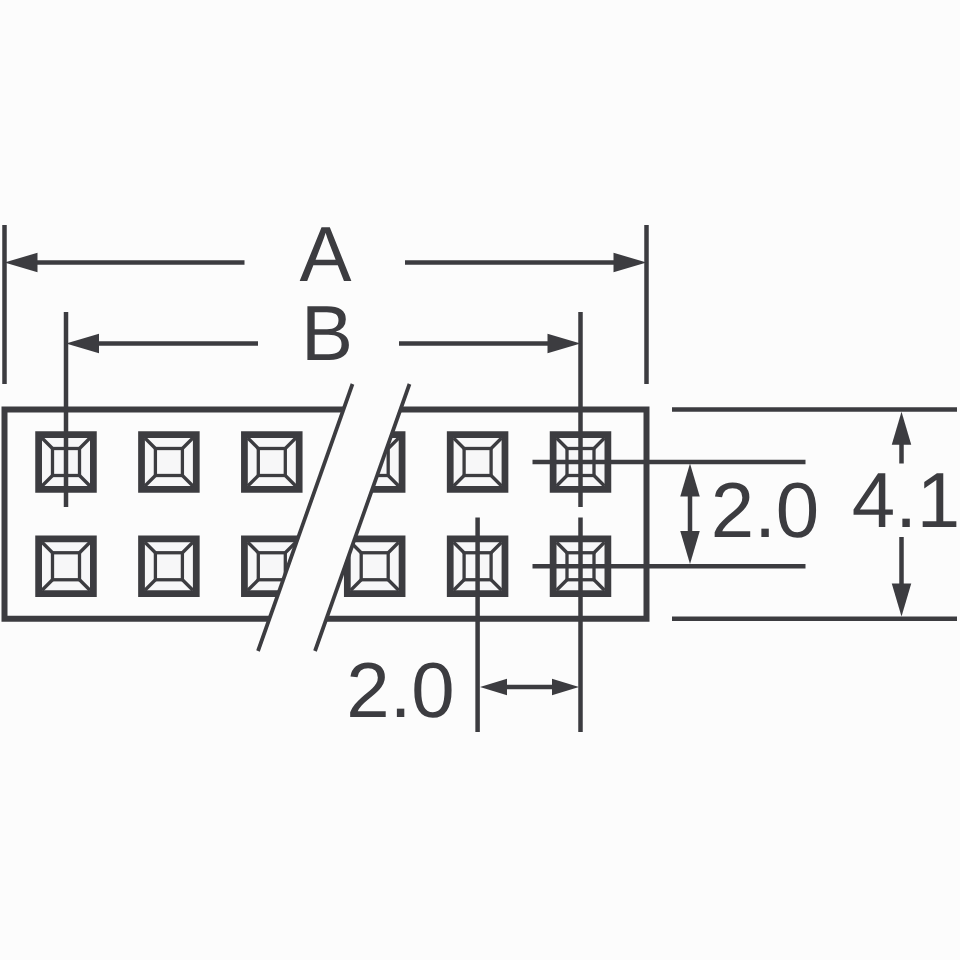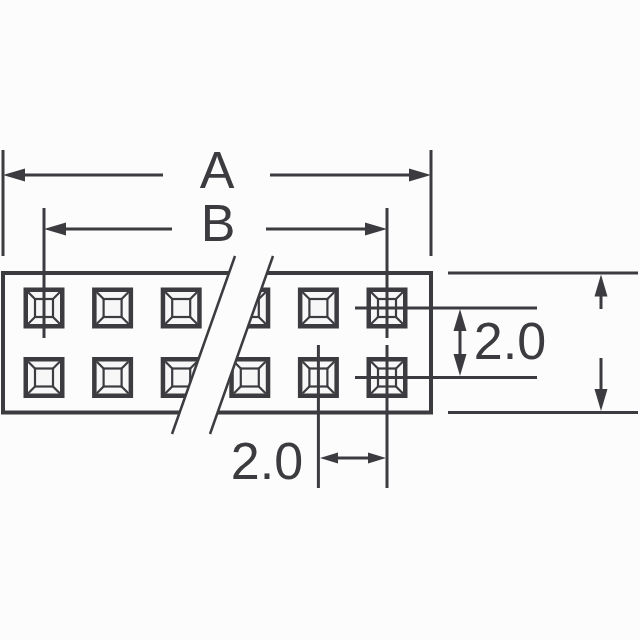--- a/index.html
+++ b/index.html
@@ -120,15 +120,16 @@
       <polygon points="386,458 368,452.5 368,463.5" class="ink-fill"></polygon>
     </g>
   </svg>
 
   <div class="dim-label" style="left:217px; top:170px;">A</div>
 
   <div class="dim-label" style="left:218px; top:223px;">B</div>
 
   <div class="dim-label" style="left:510px; top:341px;">2.0</div>
 
+  <div class="dim-label" style="left:604px; top:334px;">4.1</div>
 
   <div class="dim-label" style="left:267px; top:461px;">2.0</div>
 </div>
 
 </body></html>

